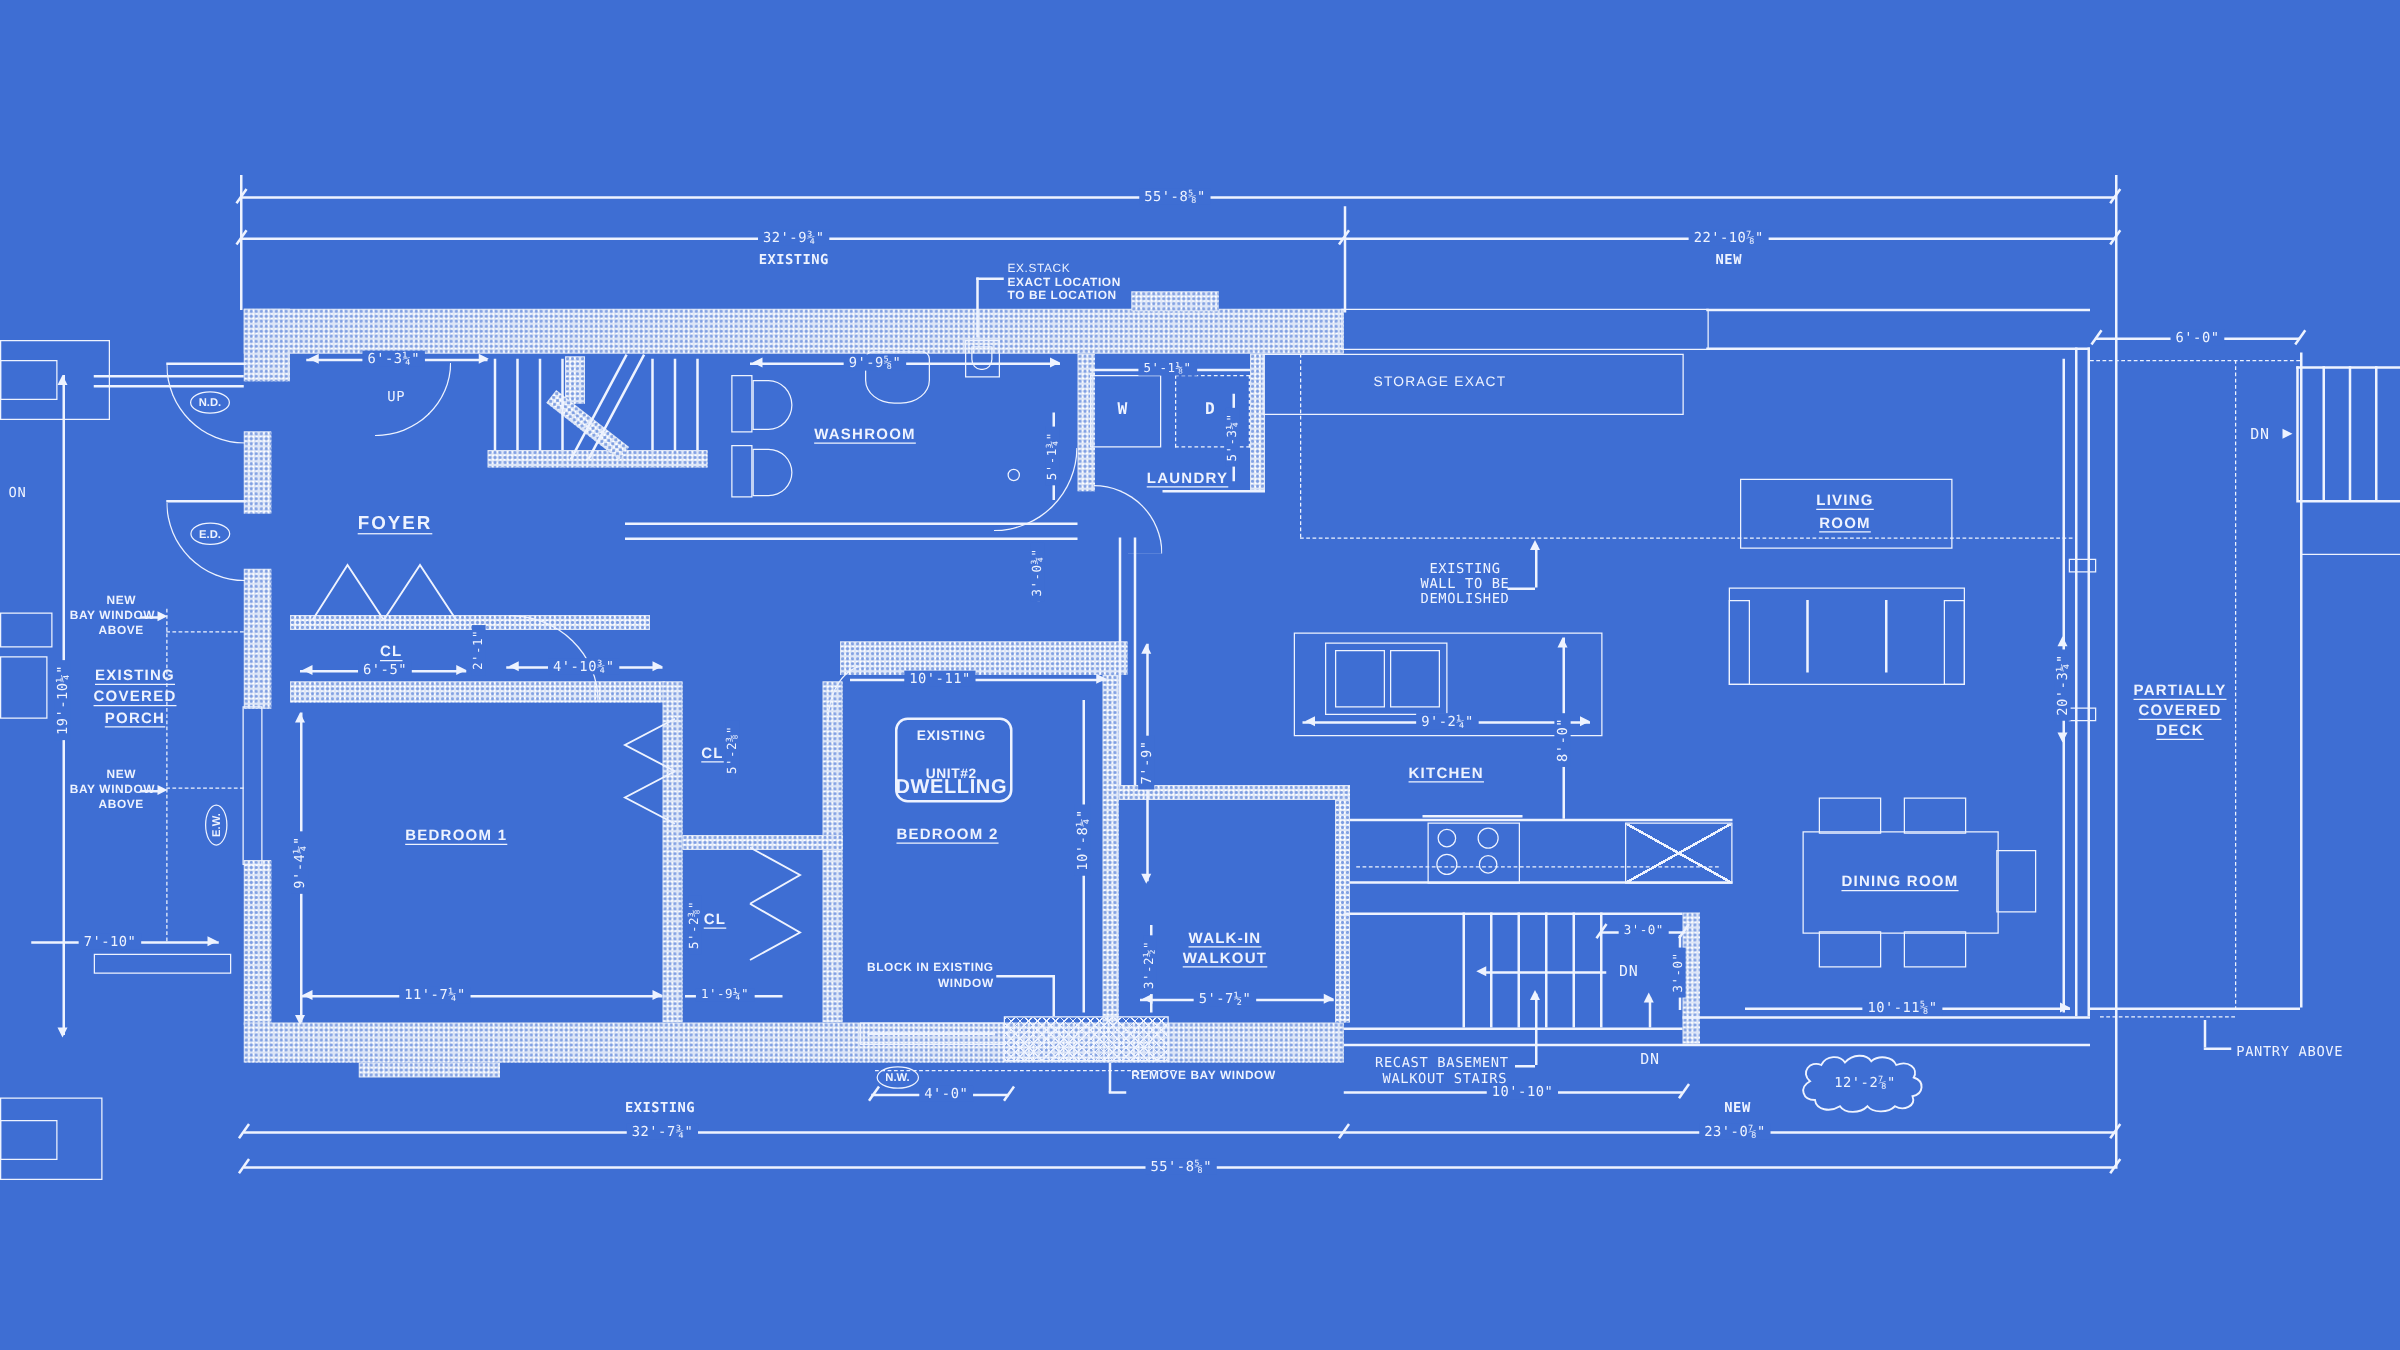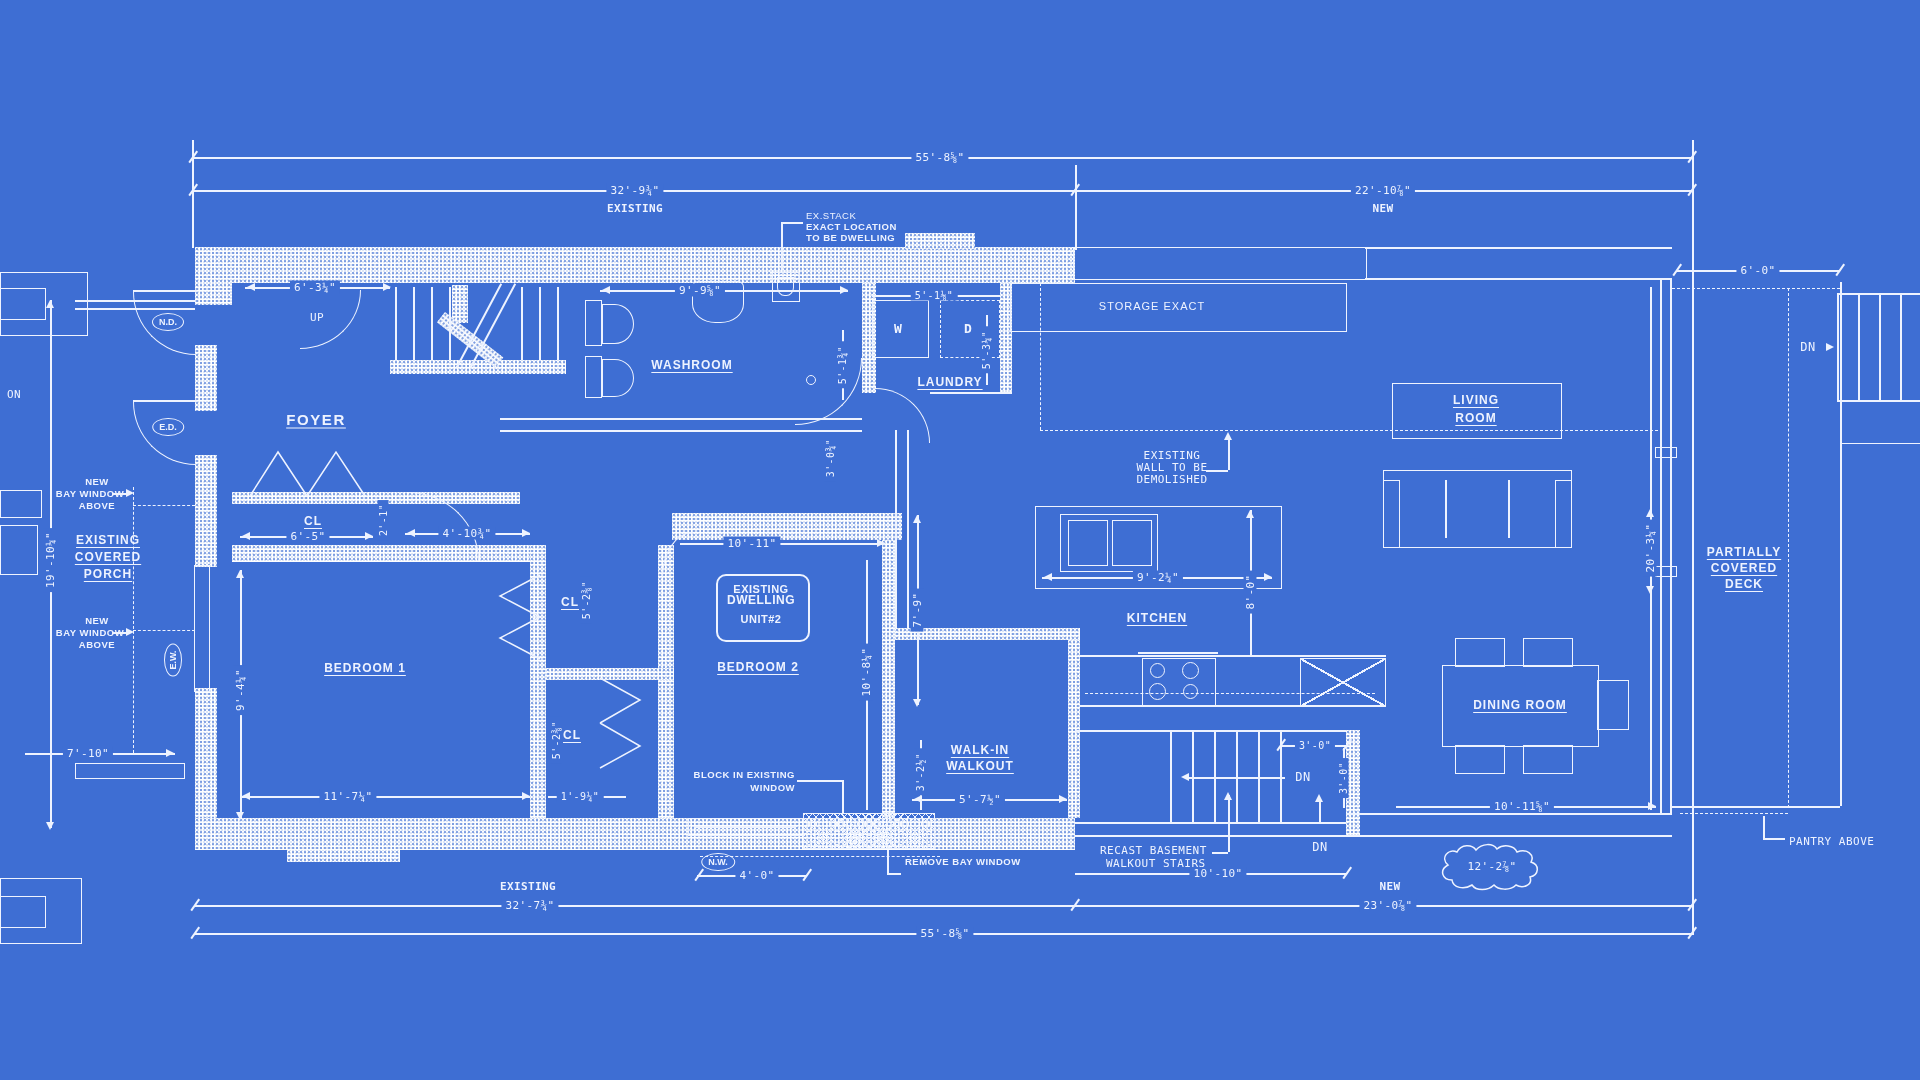--- a/index.html
+++ b/index.html
@@ -357,21 +357,21 @@
   <span class="t dim dimbg c" style="left:1158px;top:577px">9'-2¼"</span>
   <span class="t dim dimbg v" style="left:1250px;top:592px">8'-0"</span>
   <span class="t dim dimbg v" style="left:1650px;top:548px">20'-3¼"</span>
   <span class="t dim dimbg c" style="left:1758px;top:270px">6'-0"</span>
   <span class="t dim dimbg c" style="left:1315px;top:745px;font-size:10px">3'-0"</span>
   <span class="t dim dimbg v" style="left:1343px;top:778px;font-size:10px">3'-0"</span>
   <span class="t dim dimbg c" style="left:1522px;top:806px">10'-11⅝"</span>
   <span class="t dim c" style="left:1492px;top:866px">12'-2⅞"</span>
 
   <span class="t room c" style="left:316px;top:419px">FOYER</span>
-  <span class="t room sm c" style="left:692px;top:365px">WASHROOM</span>
+  <span class="t room sm c" style="left:692px;top:347px">WASHROOM</span>
   <span class="t room sm c" style="left:950px;top:382px">LAUNDRY</span>
   <span class="t room sm c" style="left:365px;top:668px">BEDROOM 1</span>
   <span class="t room sm c" style="left:758px;top:667px">BEDROOM 2</span>
   <span class="t room sm c" style="left:1157px;top:618px">KITCHEN</span>
   <span class="t room sm c" style="left:1520px;top:705px">DINING ROOM</span>
   <span class="t room sm c" style="left:1476px;top:400px">LIVING</span>
   <span class="t room sm c" style="left:1476px;top:418px">ROOM</span>
   <span class="t room sm c" style="left:980px;top:750px">WALK-IN</span>
   <span class="t room sm c" style="left:980px;top:766px">WALKOUT</span>
   <span class="t room sm c" style="left:108px;top:540px">EXISTING</span>
@@ -380,26 +380,26 @@
   <span class="t room sm c" style="left:1744px;top:552px">PARTIALLY</span>
   <span class="t room sm c" style="left:1744px;top:568px">COVERED</span>
   <span class="t room sm c" style="left:1744px;top:584px">DECK</span>
   <span class="t note c" style="left:1152px;top:306px;font-size:11px;letter-spacing:1px">STORAGE EXACT</span>
   <span class="t room sm c" style="left:313px;top:521px">CL</span>
   <span class="t room sm c" style="left:570px;top:602px">CL</span>
   <span class="t room sm c" style="left:572px;top:735px">CL</span>
 
   <div class="box" style="left:716px;top:574px;width:90px;height:64px;border-width:2px;border-radius:10px"></div>
   <span class="t note c" style="left:761px;top:589px;font-weight:bold;font-size:11px">EXISTING</span>
-  <span class="t note c" style="left:761px;top:600px;font-weight:bold;font-size:12px">DWELLING</span>
+  <span class="t note c" style="left:761px;top:630px;font-weight:bold;font-size:16px">DWELLING</span>
   <span class="t note c" style="left:761px;top:619px;font-weight:bold;font-size:11px">UNIT#2</span>
 
   <span class="t note l" style="left:806px;top:215px;font-weight:normal">EX.STACK</span>
   <span class="t note l" style="left:806px;top:226px;font-weight:bold">EXACT LOCATION</span>
-  <span class="t note l" style="left:806px;top:237px;font-weight:bold">TO BE DWELLING</span>
+  <span class="t note l" style="left:806px;top:237px;font-weight:bold">TO BE LOCATION</span>
   <span class="t mono c" style="left:1172px;top:455px">EXISTING</span>
   <span class="t mono c" style="left:1172px;top:467px">WALL TO BE</span>
   <span class="t mono c" style="left:1172px;top:479px">DEMOLISHED</span>
   <span class="t mono l" style="left:1100px;top:850px">RECAST BASEMENT</span>
   <span class="t mono l" style="left:1106px;top:863px">WALKOUT STAIRS</span>
   <span class="t note r" style="left:795px;top:774px;font-weight:bold">BLOCK IN EXISTING</span>
   <span class="t note r" style="left:795px;top:787px;font-weight:bold">WINDOW</span>
   <span class="t note l" style="left:905px;top:861px;font-weight:bold">REMOVE BAY WINDOW</span>
   <span class="t mono l" style="left:1789px;top:841px">PANTRY ABOVE</span>
   <span class="t note c" style="left:97px;top:481px;font-weight:bold">NEW</span>

